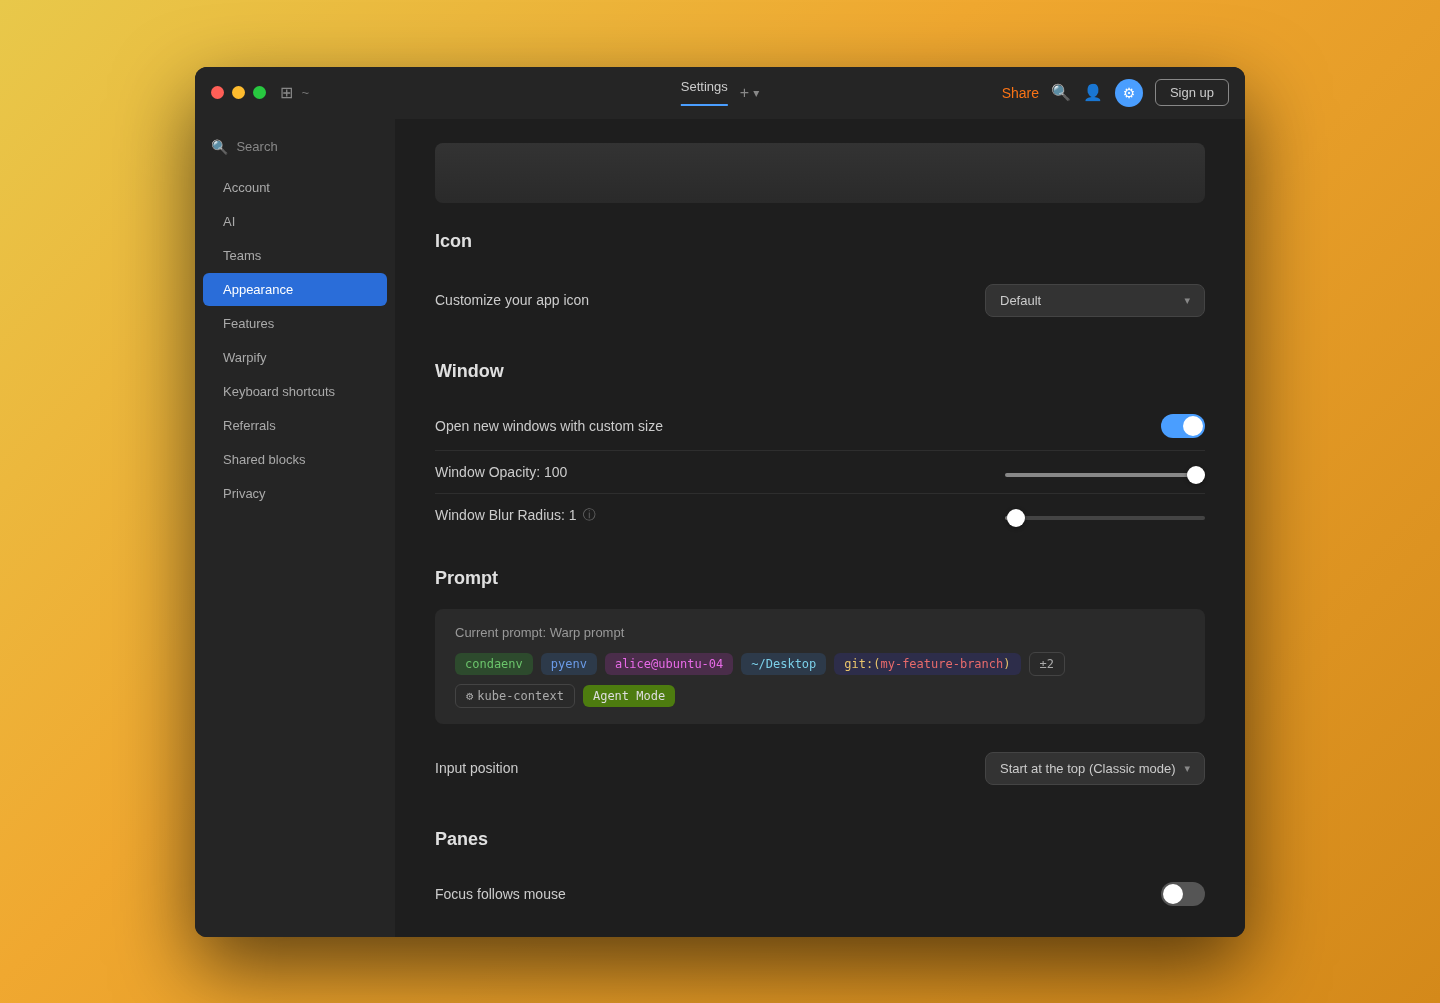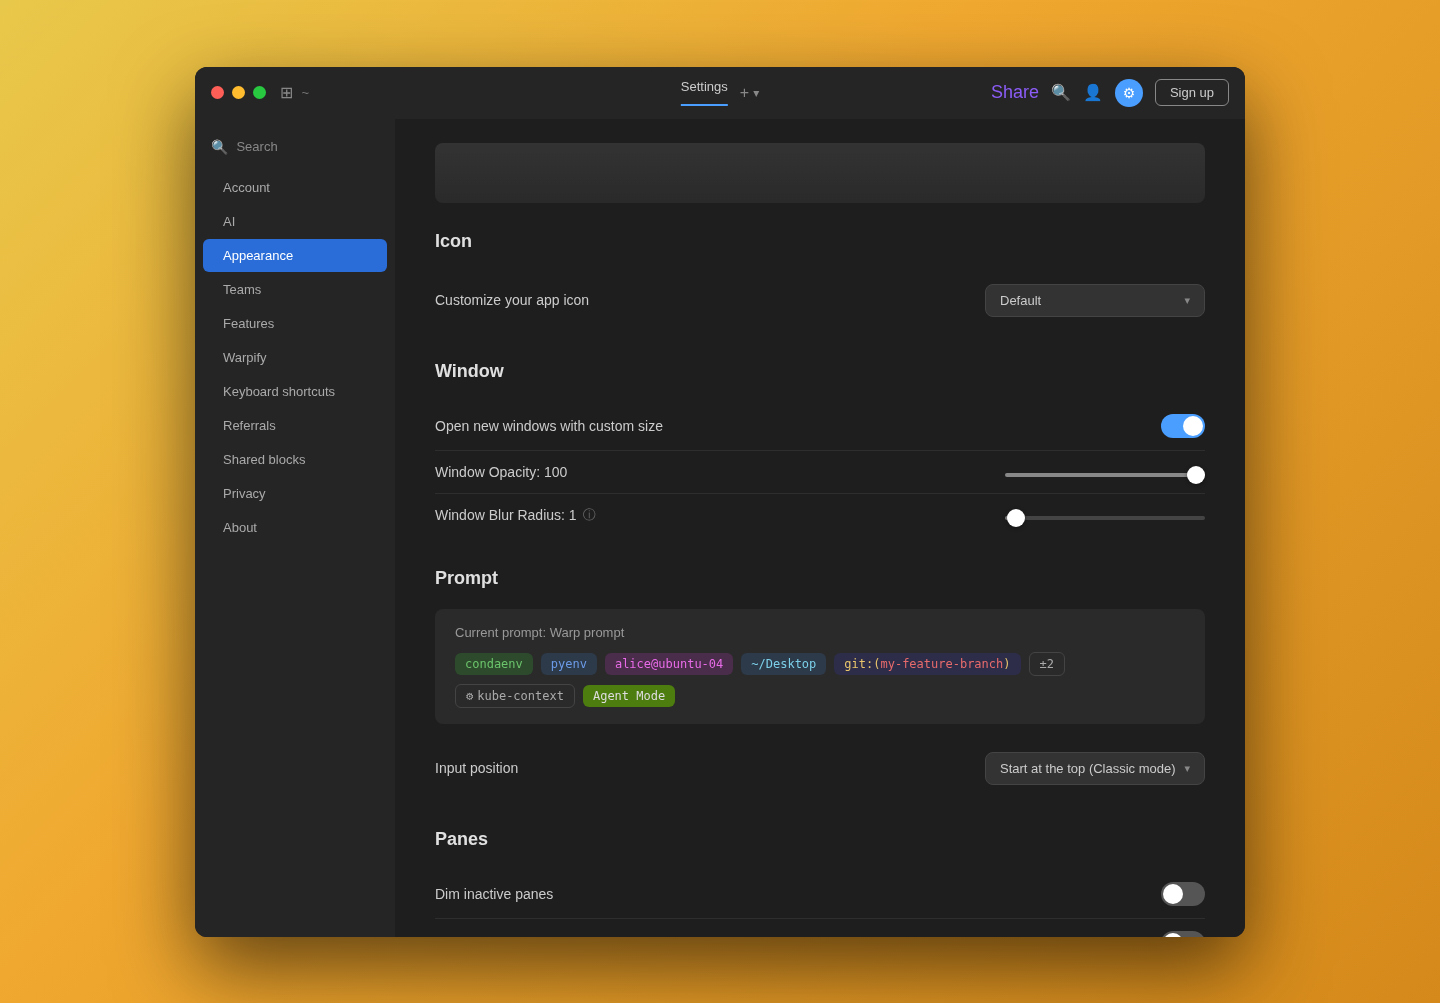--- a/index.html
+++ b/index.html
@@ -80,22 +80,22 @@
       color: #888;
       font-size: 12px;
     }
     .titlebar-right {
       margin-left: auto;
       display: flex;
       align-items: center;
       gap: 12px;
     }
     .titlebar-share {
-      color: #8b5cf6;
-      font-size: 18px;
+      color: #f97316;
+      font-size: 14px;
     }
     .titlebar-icon-btn {
       color: #aaa;
       font-size: 16px;
       cursor: pointer;
     }
     .settings-gear {
       width: 28px;
       height: 28px;
       background: #4a9eff;
@@ -353,46 +353,43 @@
         <span class="sidebar-search-icon">🔍</span>
         <span class="sidebar-search-text">Search</span>
       </div>
 
       <div class="sidebar-item">
         <span>Account</span>
       </div>
       <div class="sidebar-item">
         <span>AI</span>
       </div>
+      <div class="sidebar-item">
+        <span>Teams</span>
+      </div>
       <div class="sidebar-item active">
         <span>Appearance</span>
       </div>
       <div class="sidebar-item">
-        <span>Teams</span>
-      </div>
-      <div class="sidebar-item">
         <span>Features</span>
       </div>
       <div class="sidebar-item">
         <span>Warpify</span>
       </div>
       <div class="sidebar-item">
         <span>Keyboard shortcuts</span>
       </div>
       <div class="sidebar-item">
         <span>Referrals</span>
       </div>
       <div class="sidebar-item">
         <span>Shared blocks</span>
       </div>
       <div class="sidebar-item">
         <span>Privacy</span>
-      </div>
-      <div class="sidebar-item">
-        <span>About</span>
       </div>
     </div>
 
     <div class="settings-panel">
 
       <div class="top-image"></div>
 
       <div class="section">
         <div class="section-title">Icon</div>
         <div class="setting-row">
@@ -455,26 +452,20 @@
           <div class="dropdown">
             <span>Start at the top (Classic mode)</span>
             <span class="dropdown-chevron">▾</span>
           </div>
         </div>
       </div>
 
       <div class="section">
         <div class="section-title">Panes</div>
 
-        <div class="setting-row">
-          <span class="setting-label">Dim inactive panes</span>
-          <div class="toggle off">
-            <div class="toggle-knob"></div>
-          </div>
-        </div>
 
         <div class="setting-row">
           <span class="setting-label">Focus follows mouse</span>
           <div class="toggle off">
             <div class="toggle-knob"></div>
           </div>
         </div>
       </div>
 
     </div>

